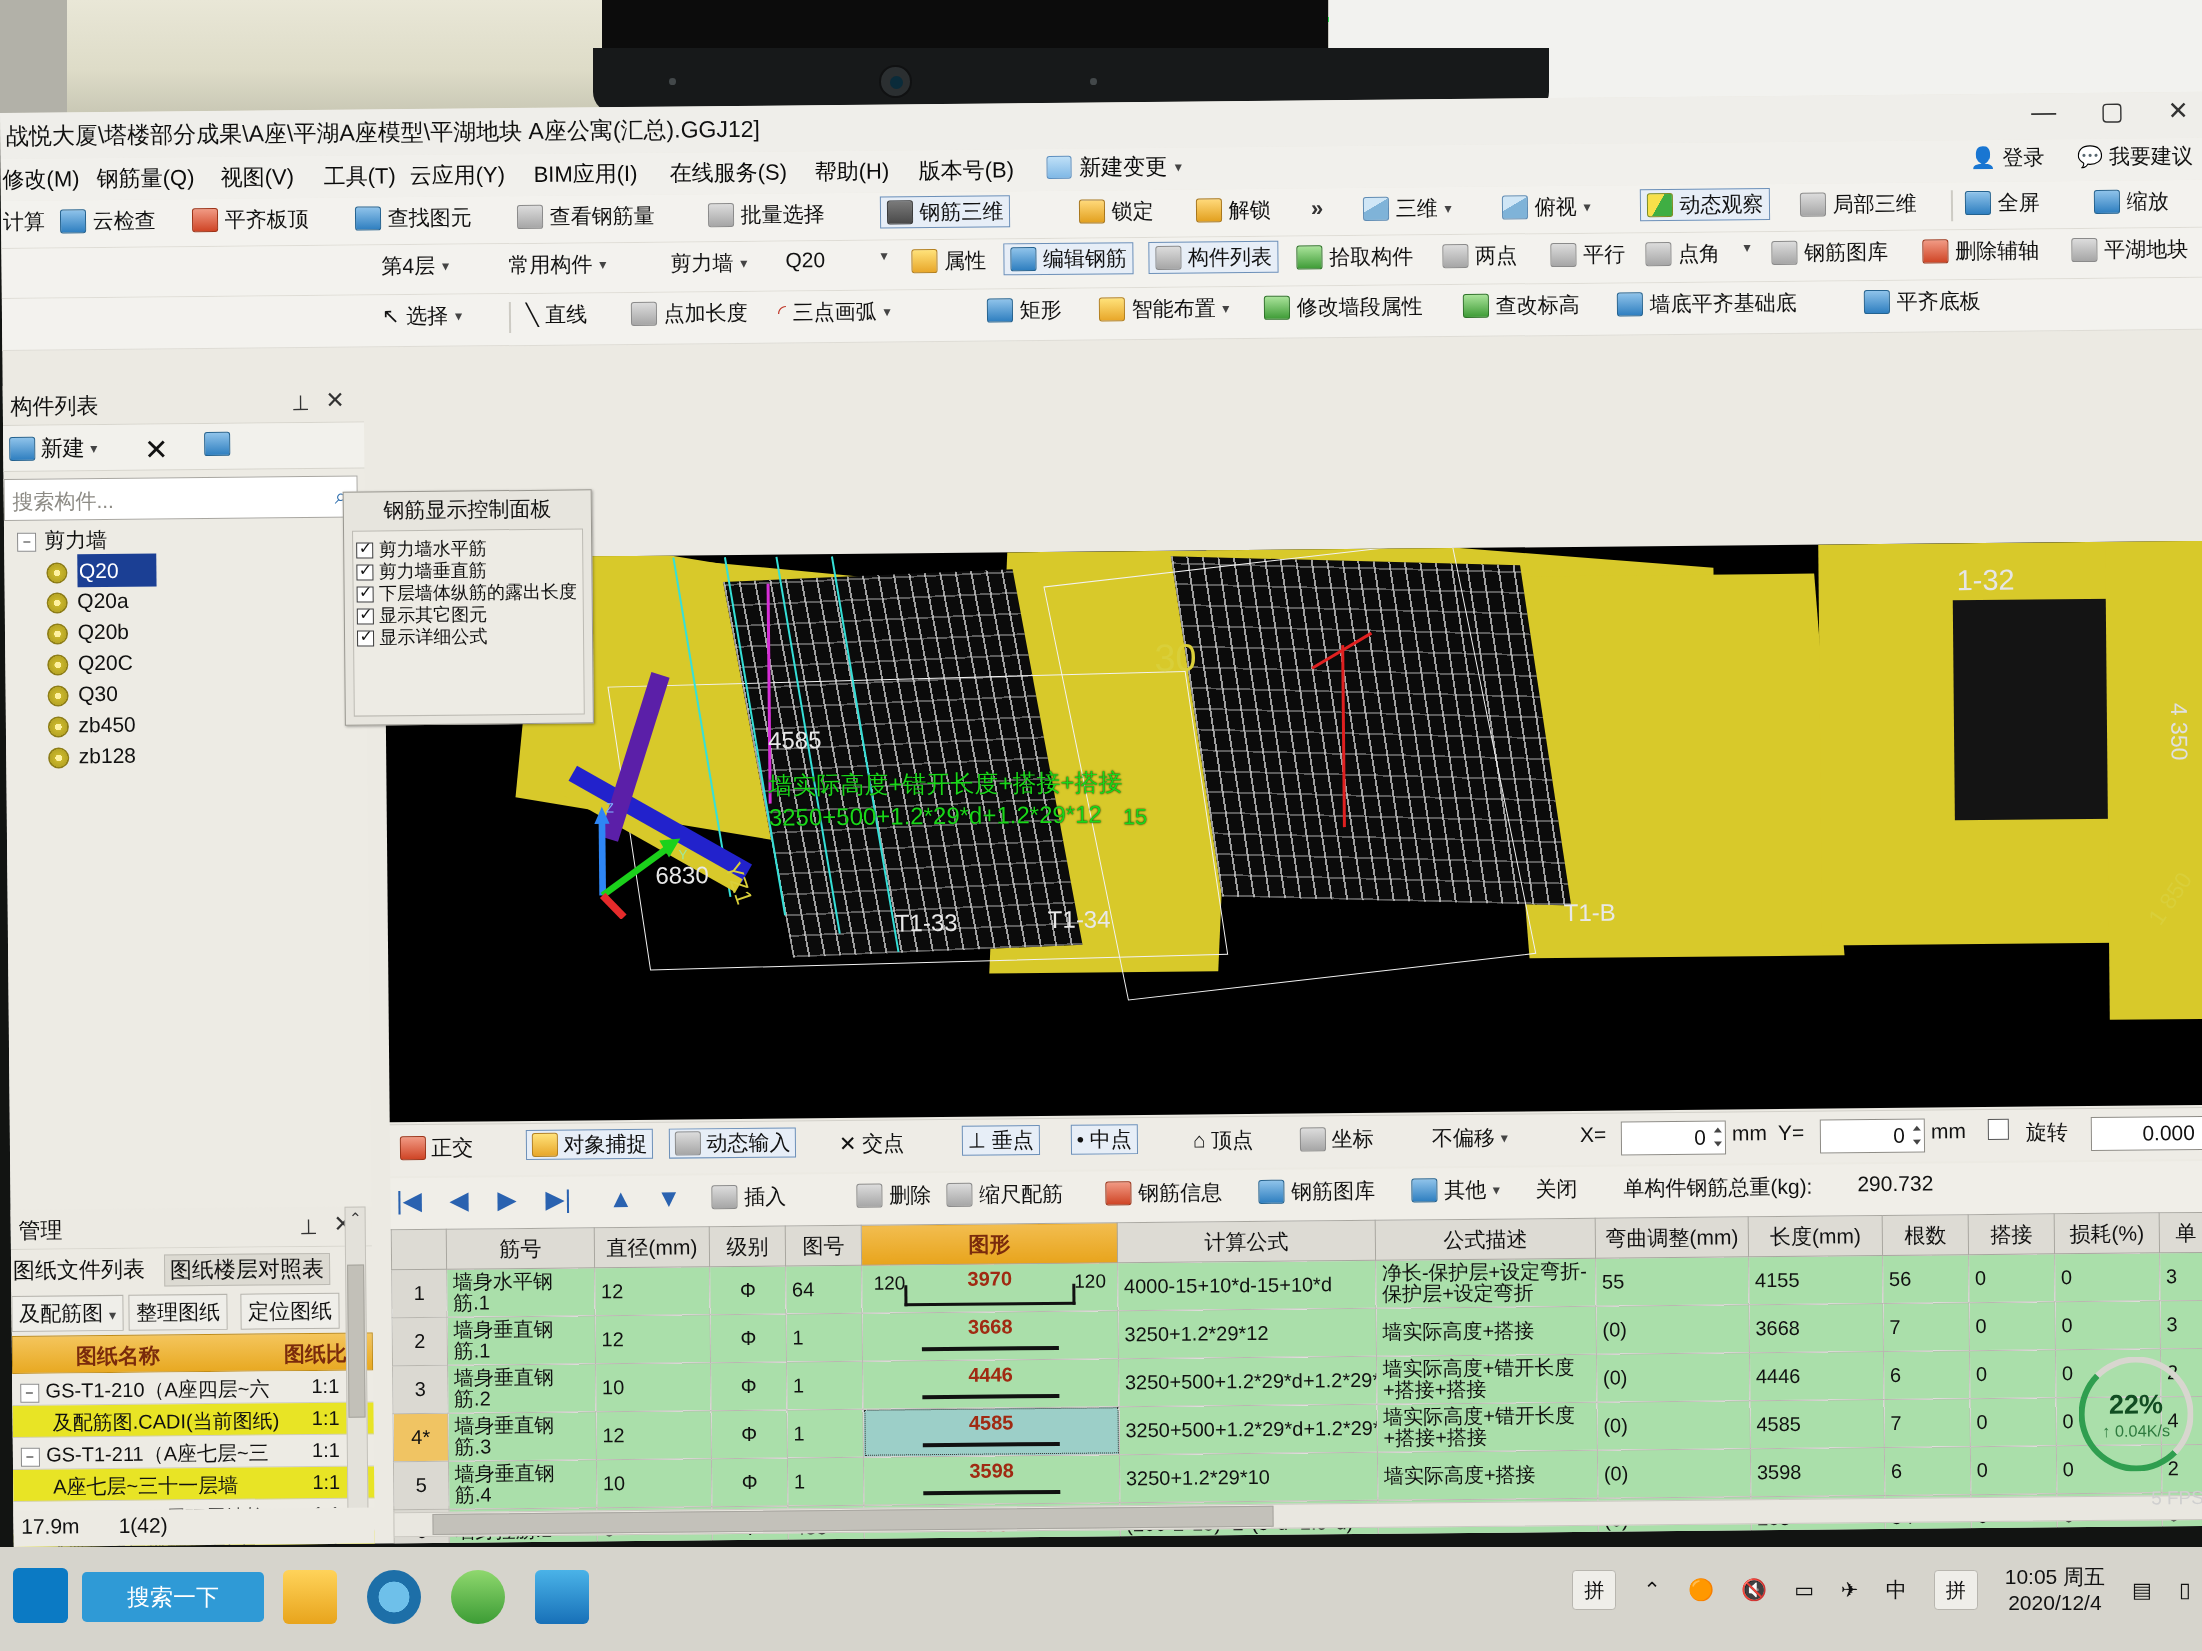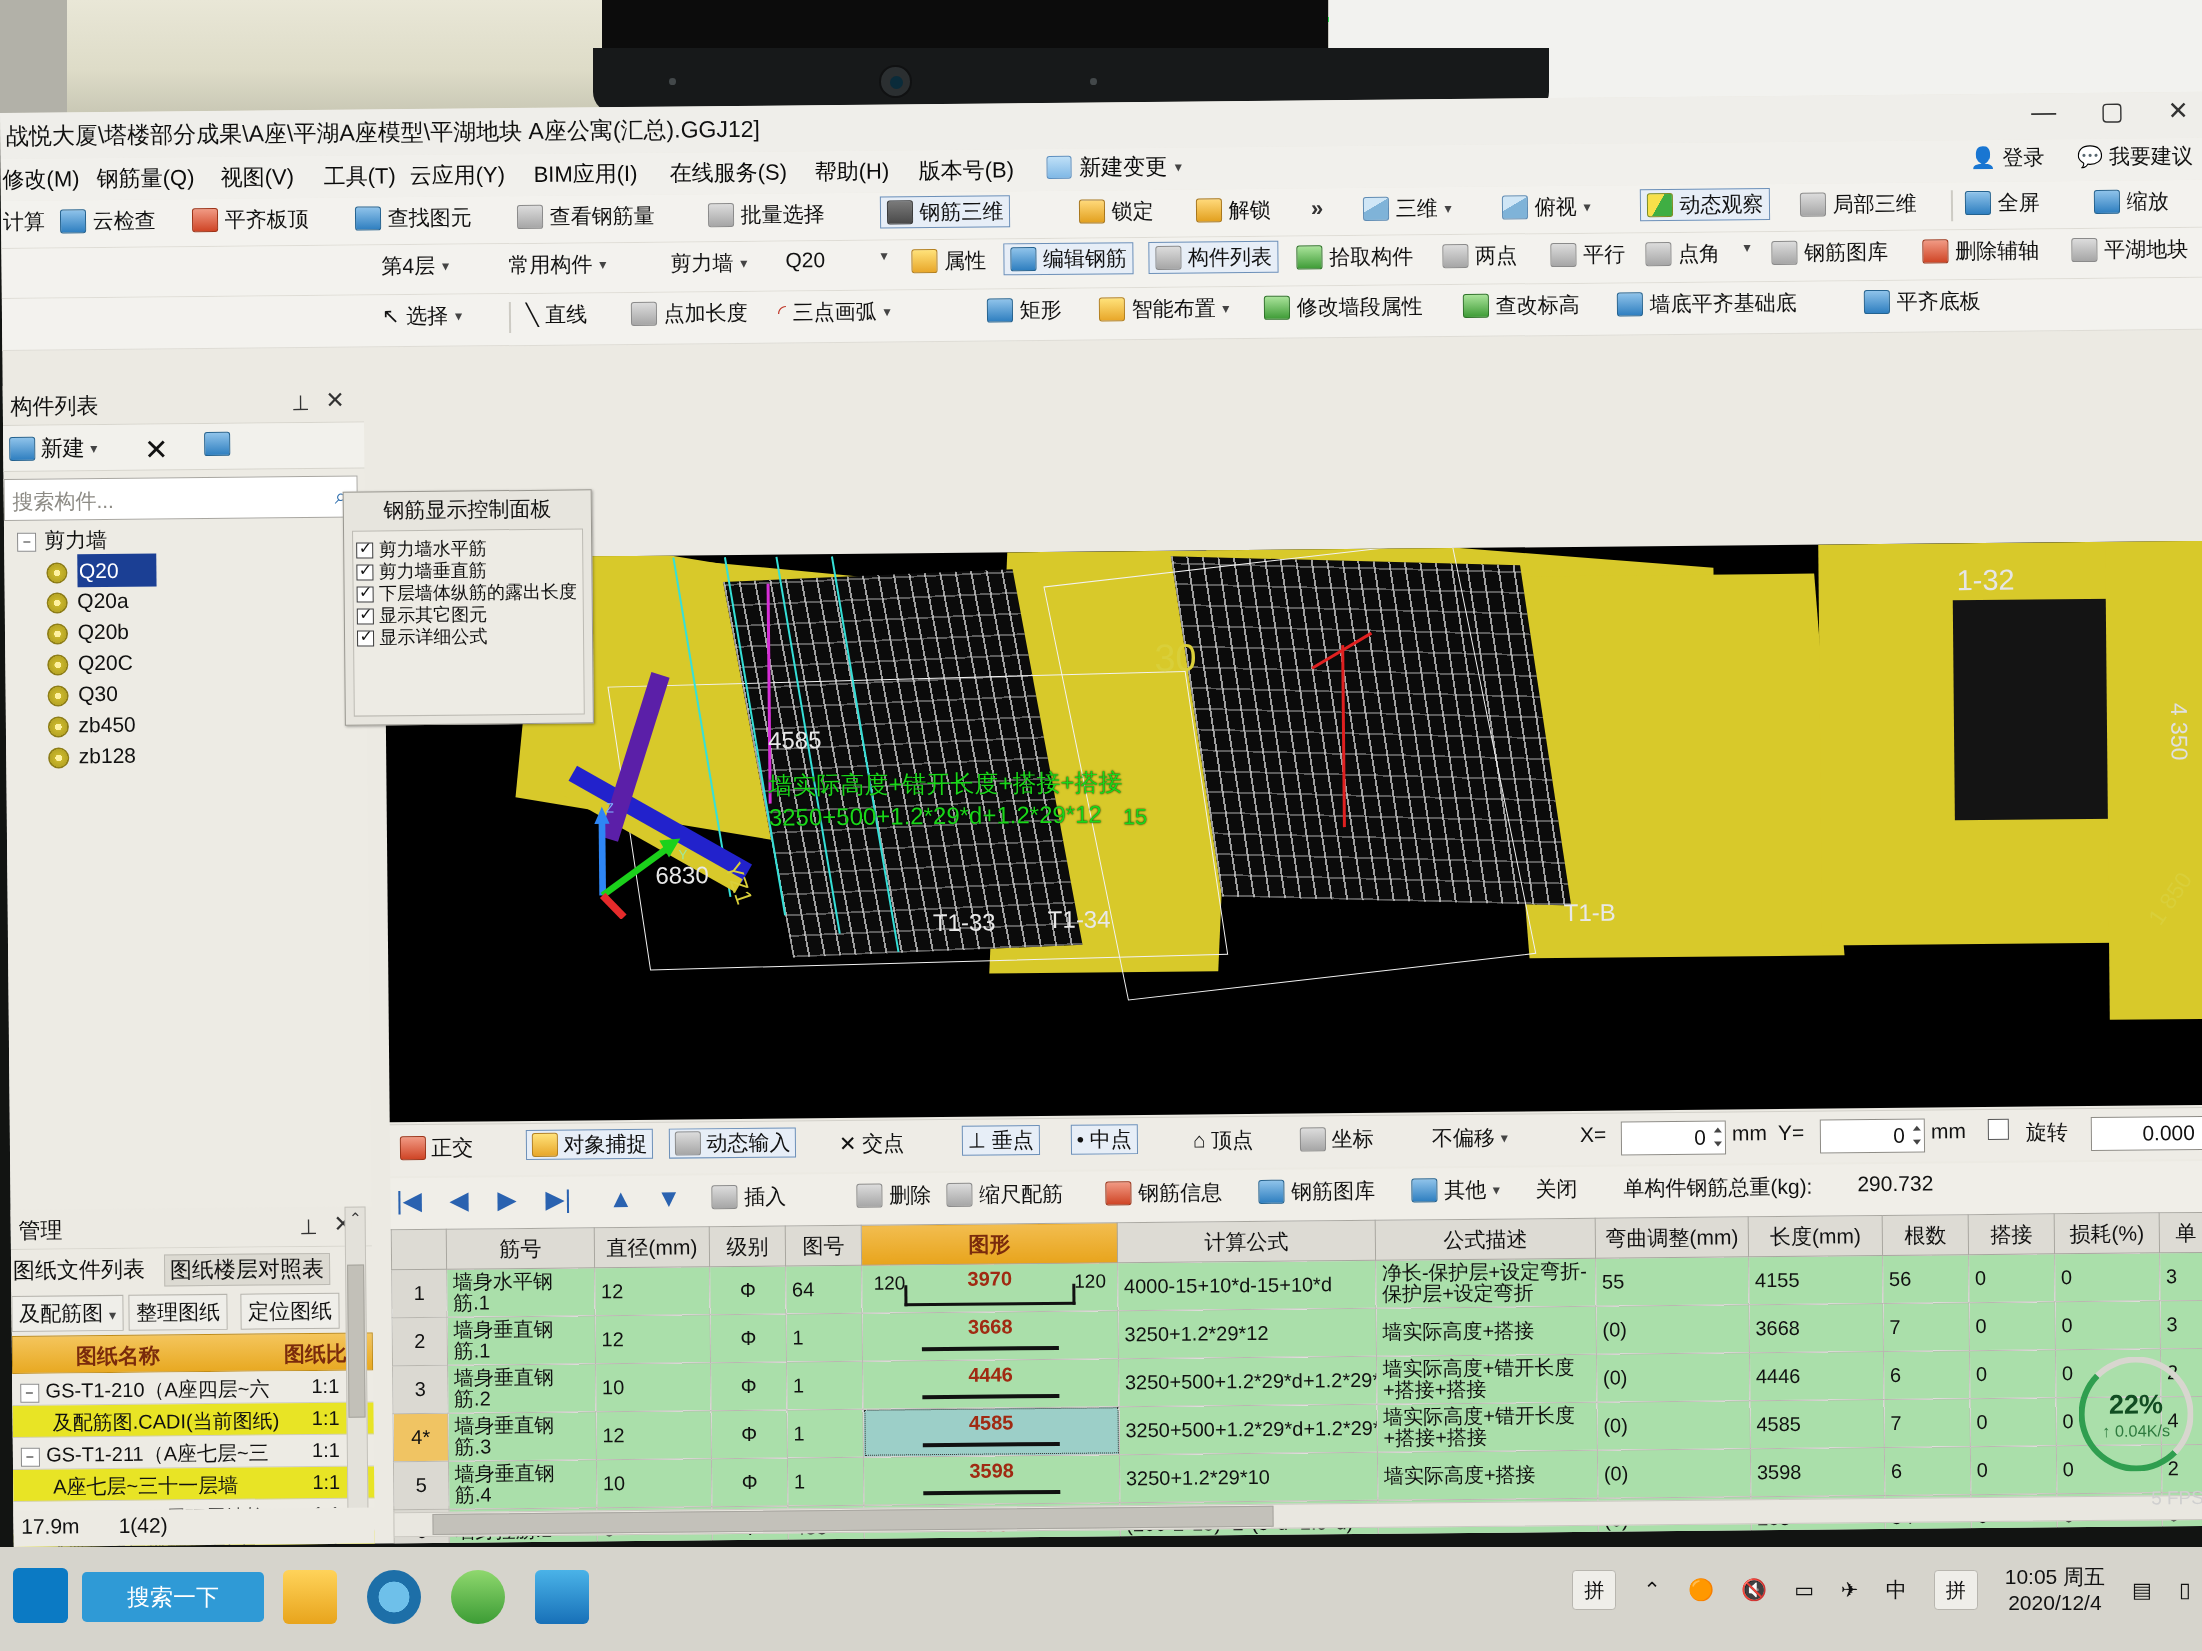--- a/index.html
+++ b/index.html
@@ -566,21 +566,21 @@
 
       <div class="grn-txt" style="left:382px;top:215px;">墙实际高度+错开长度+搭接+搭接</div>
       <div class="grn-txt" style="left:382px;top:249px;">3250+500+1.2*29*d+1.2*29*12</div>
       <div class="wh-txt" style="left:382px;top:172px;">4585</div>
       <div class="wh-txt" style="left:268px;top:306px;">6830</div>
       <div class="grn-txt" style="left:736px;top:253px;font-size:22px;">15</div>
       <div class="yl-txt" style="left:769px;top:86px;font-size:38px;">30</div>
       <div class="yl-txt" style="left:1572px;top:21px;font-size:29px;color:#e6e6e6;">1-32</div>
       <div class="yl-txt" style="left:1764px;top:177px;transform:rotate(90deg);color:#e0e0e0;">4 350</div>
       <div class="yl-txt" style="left:1754px;top:344px;transform:rotate(-55deg);">1 850</div>
-      <div class="wh-txt" style="left:507px;top:356px;padding-left:38px;">T1-33</div>
+      <div class="wh-txt" style="left:507px;top:356px;">T1-33</div>
       <div class="wh-txt" style="left:660px;top:354px;">T1-34</div>
       <div class="wh-txt" style="left:1176px;top:352px;">T1-B</div>
       <div class="yl-txt" style="left:330px;top:315px;transform:rotate(72deg);">YZ1</div>
 
       <div class="axis" style="left:177px;top:239px;">
         <svg width="143" height="124" viewBox="0 0 150 130">
           <line x1="40" y1="105" x2="40" y2="25" stroke="#2e86f5" stroke-width="7"></line>
           <polygon points="40,12 32,30 48,30" fill="#2e86f5"></polygon>
           <line x1="40" y1="105" x2="110" y2="55" stroke="#1bd11b" stroke-width="7"></line>
           <polygon points="122,46 100,48 110,66" fill="#1bd11b"></polygon>

